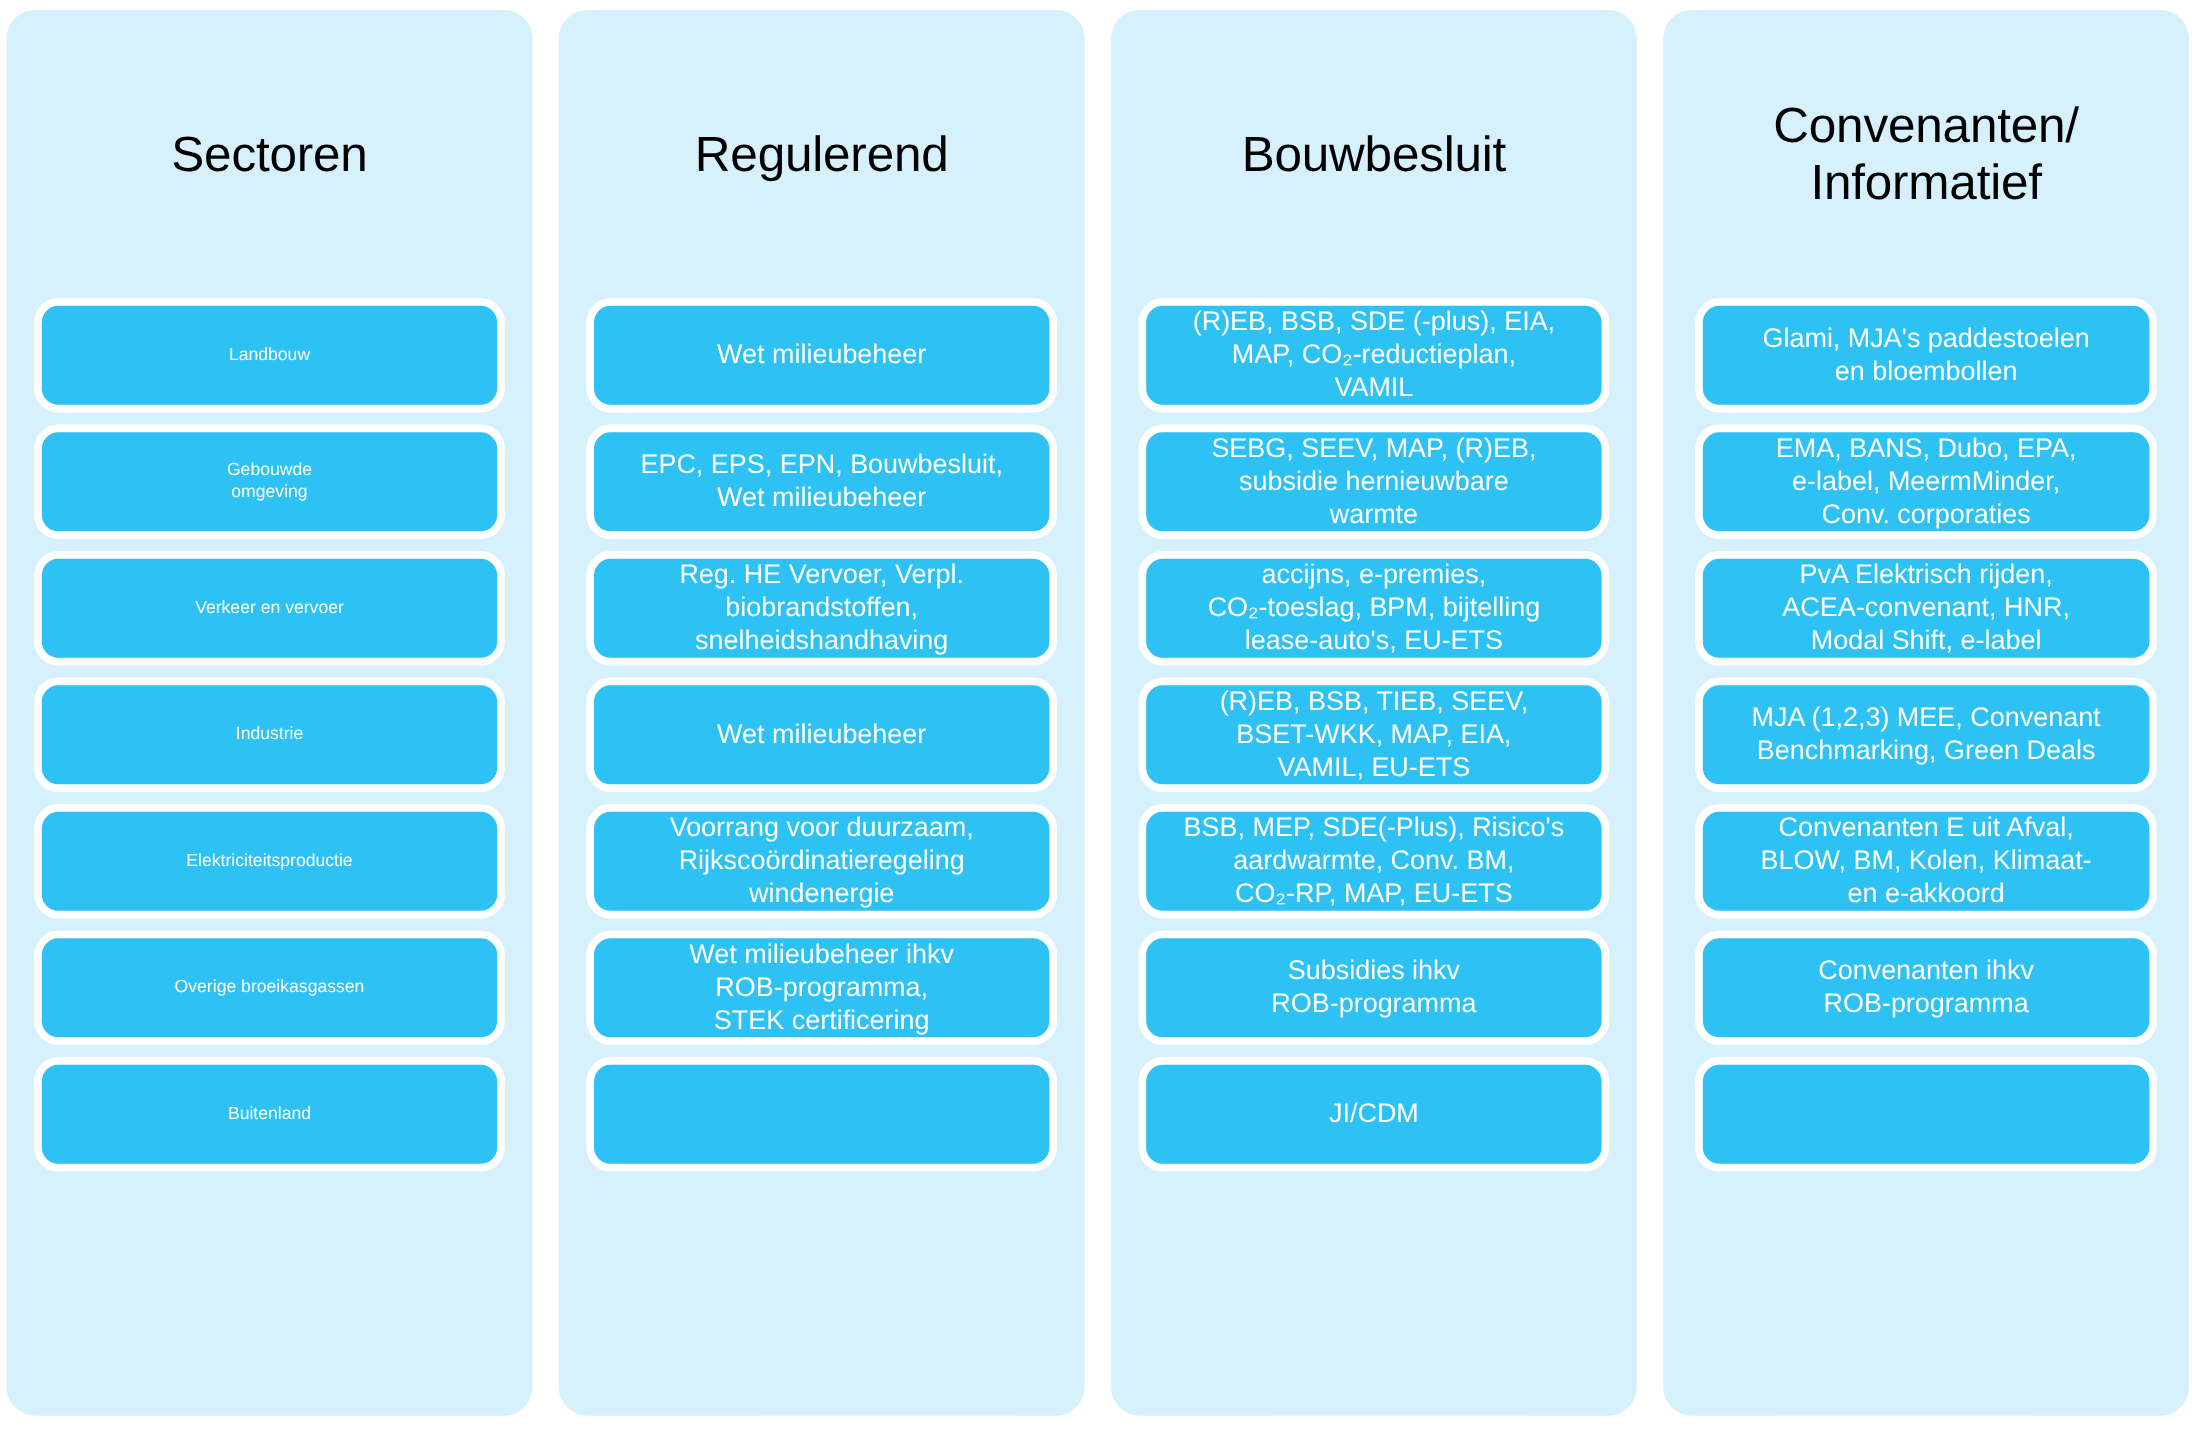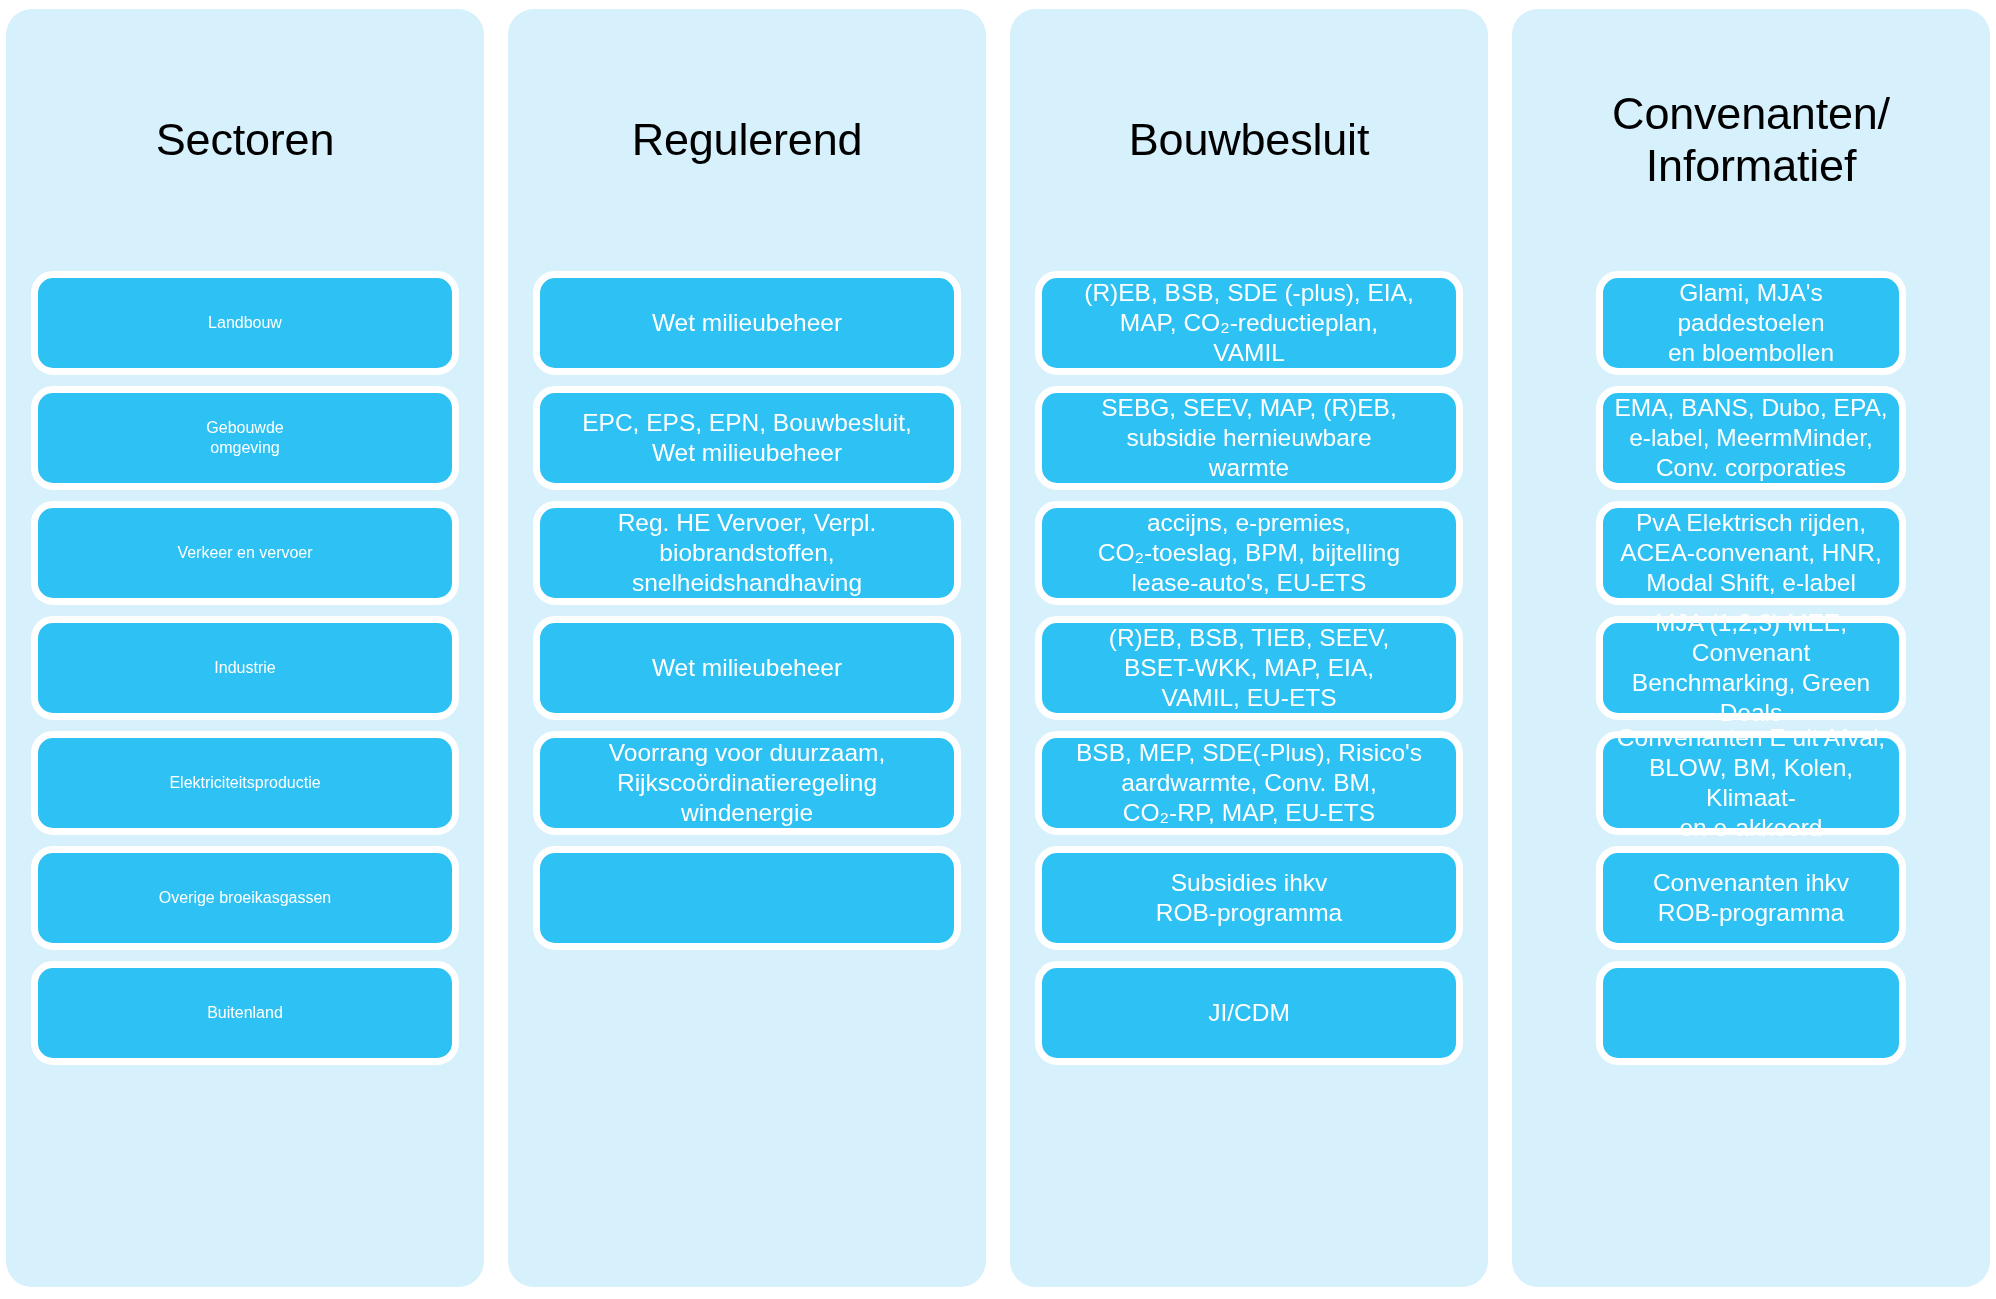--- a/index.html
+++ b/index.html
@@ -79,21 +79,21 @@
     justify-content: center;
     text-align: center;
     color: #ffffff;
     font-size: 24.5px;
     line-height: 1.22;
     padding: 4px 10px;
     box-sizing: border-box;
     white-space: pre-line;
   }
   
-  .col-4 .box { width: 310px; }
+  .col-4 .box { width: 420px; }
   .col-1 .box { font-size: 16px; }
 </style>
 </head>
 <body>
 
 <div class="diagram">
 
   <div class="column col-1">
     <div class="col-header">Sectoren</div>
     <div class="boxes">
@@ -139,20 +139,25 @@
         </div>
       <div class="box-wrap">
           <div class="box">Wet milieubeheer</div>
         </div>
       <div class="box-wrap">
           <div class="box">Voorrang voor duurzaam,
 Rijkscoördinatieregeling
 windenergie</div>
         </div>
       <div class="box-wrap">
+          <div class="box">Wet milieubeheer ihkv
+ROB-programma,
+STEK certificering</div>
+        </div>
+      <div class="box-wrap">
           <div class="box"></div>
         </div>
     </div>
   </div>
 
   <div class="column col-3">
     <div class="col-header">Bouwbesluit</div>
     <div class="boxes">
       <div class="box-wrap">
           <div class="box">(R)EB, BSB, SDE (-plus), EIA,

